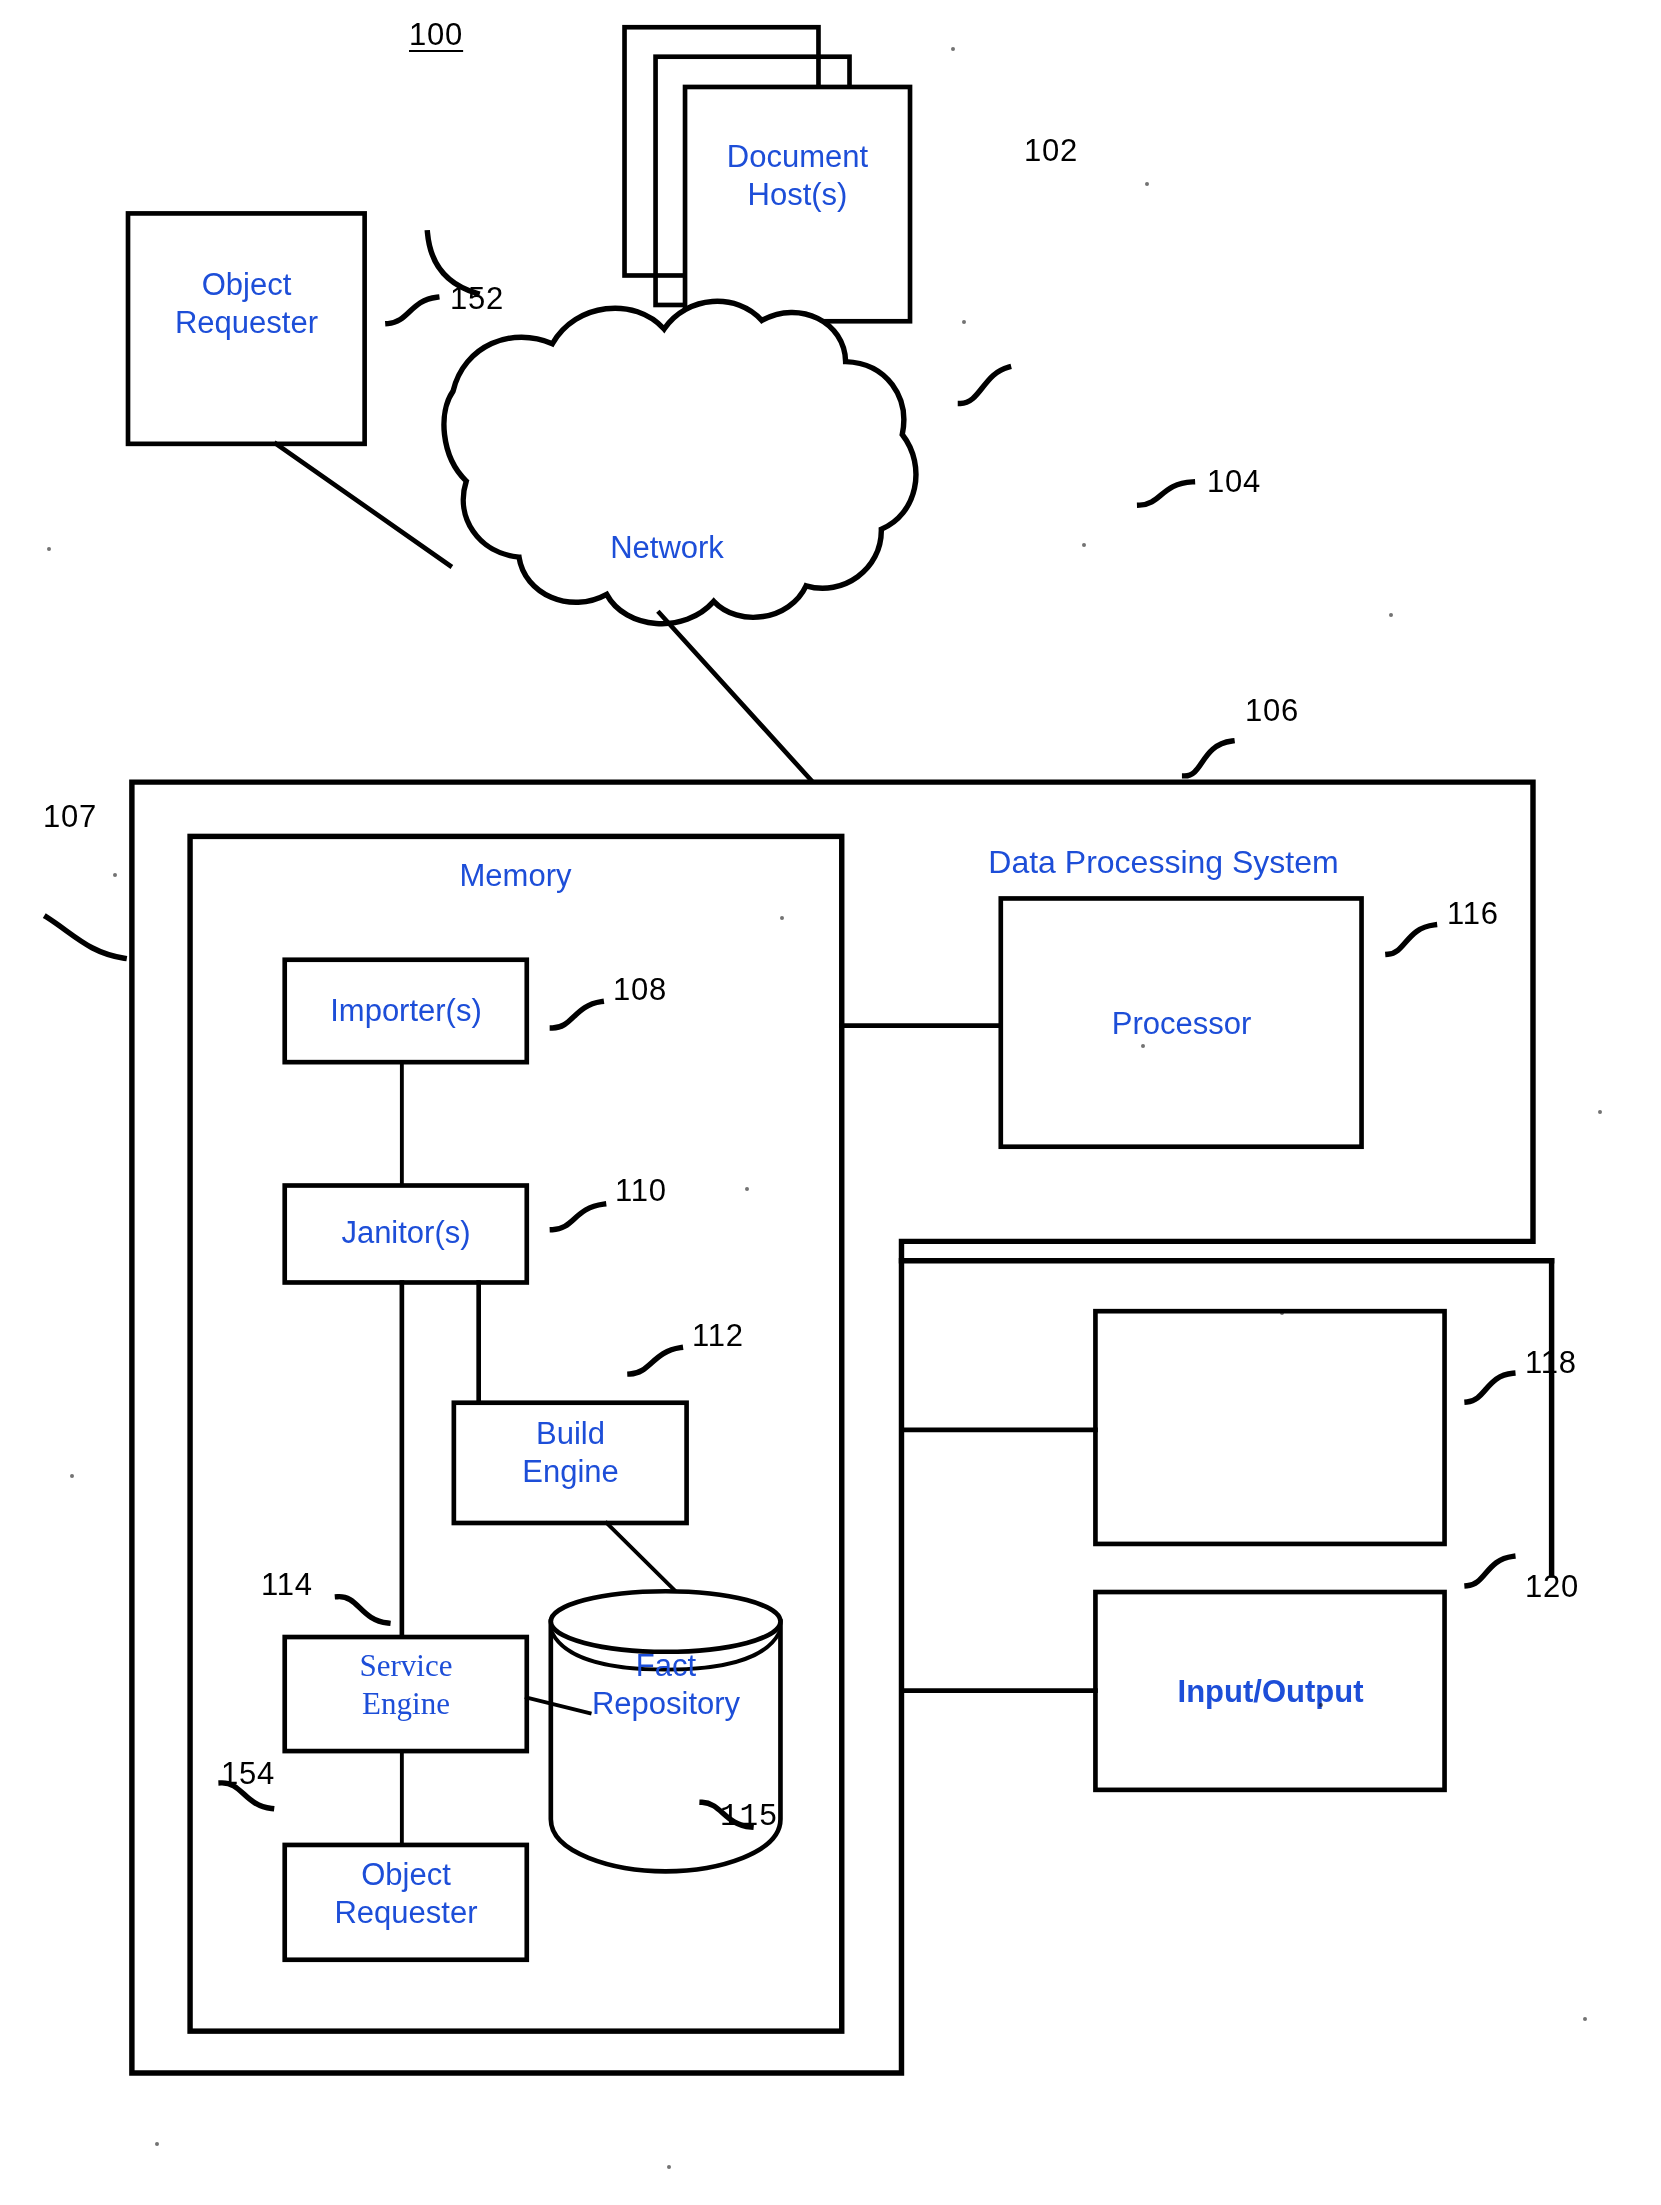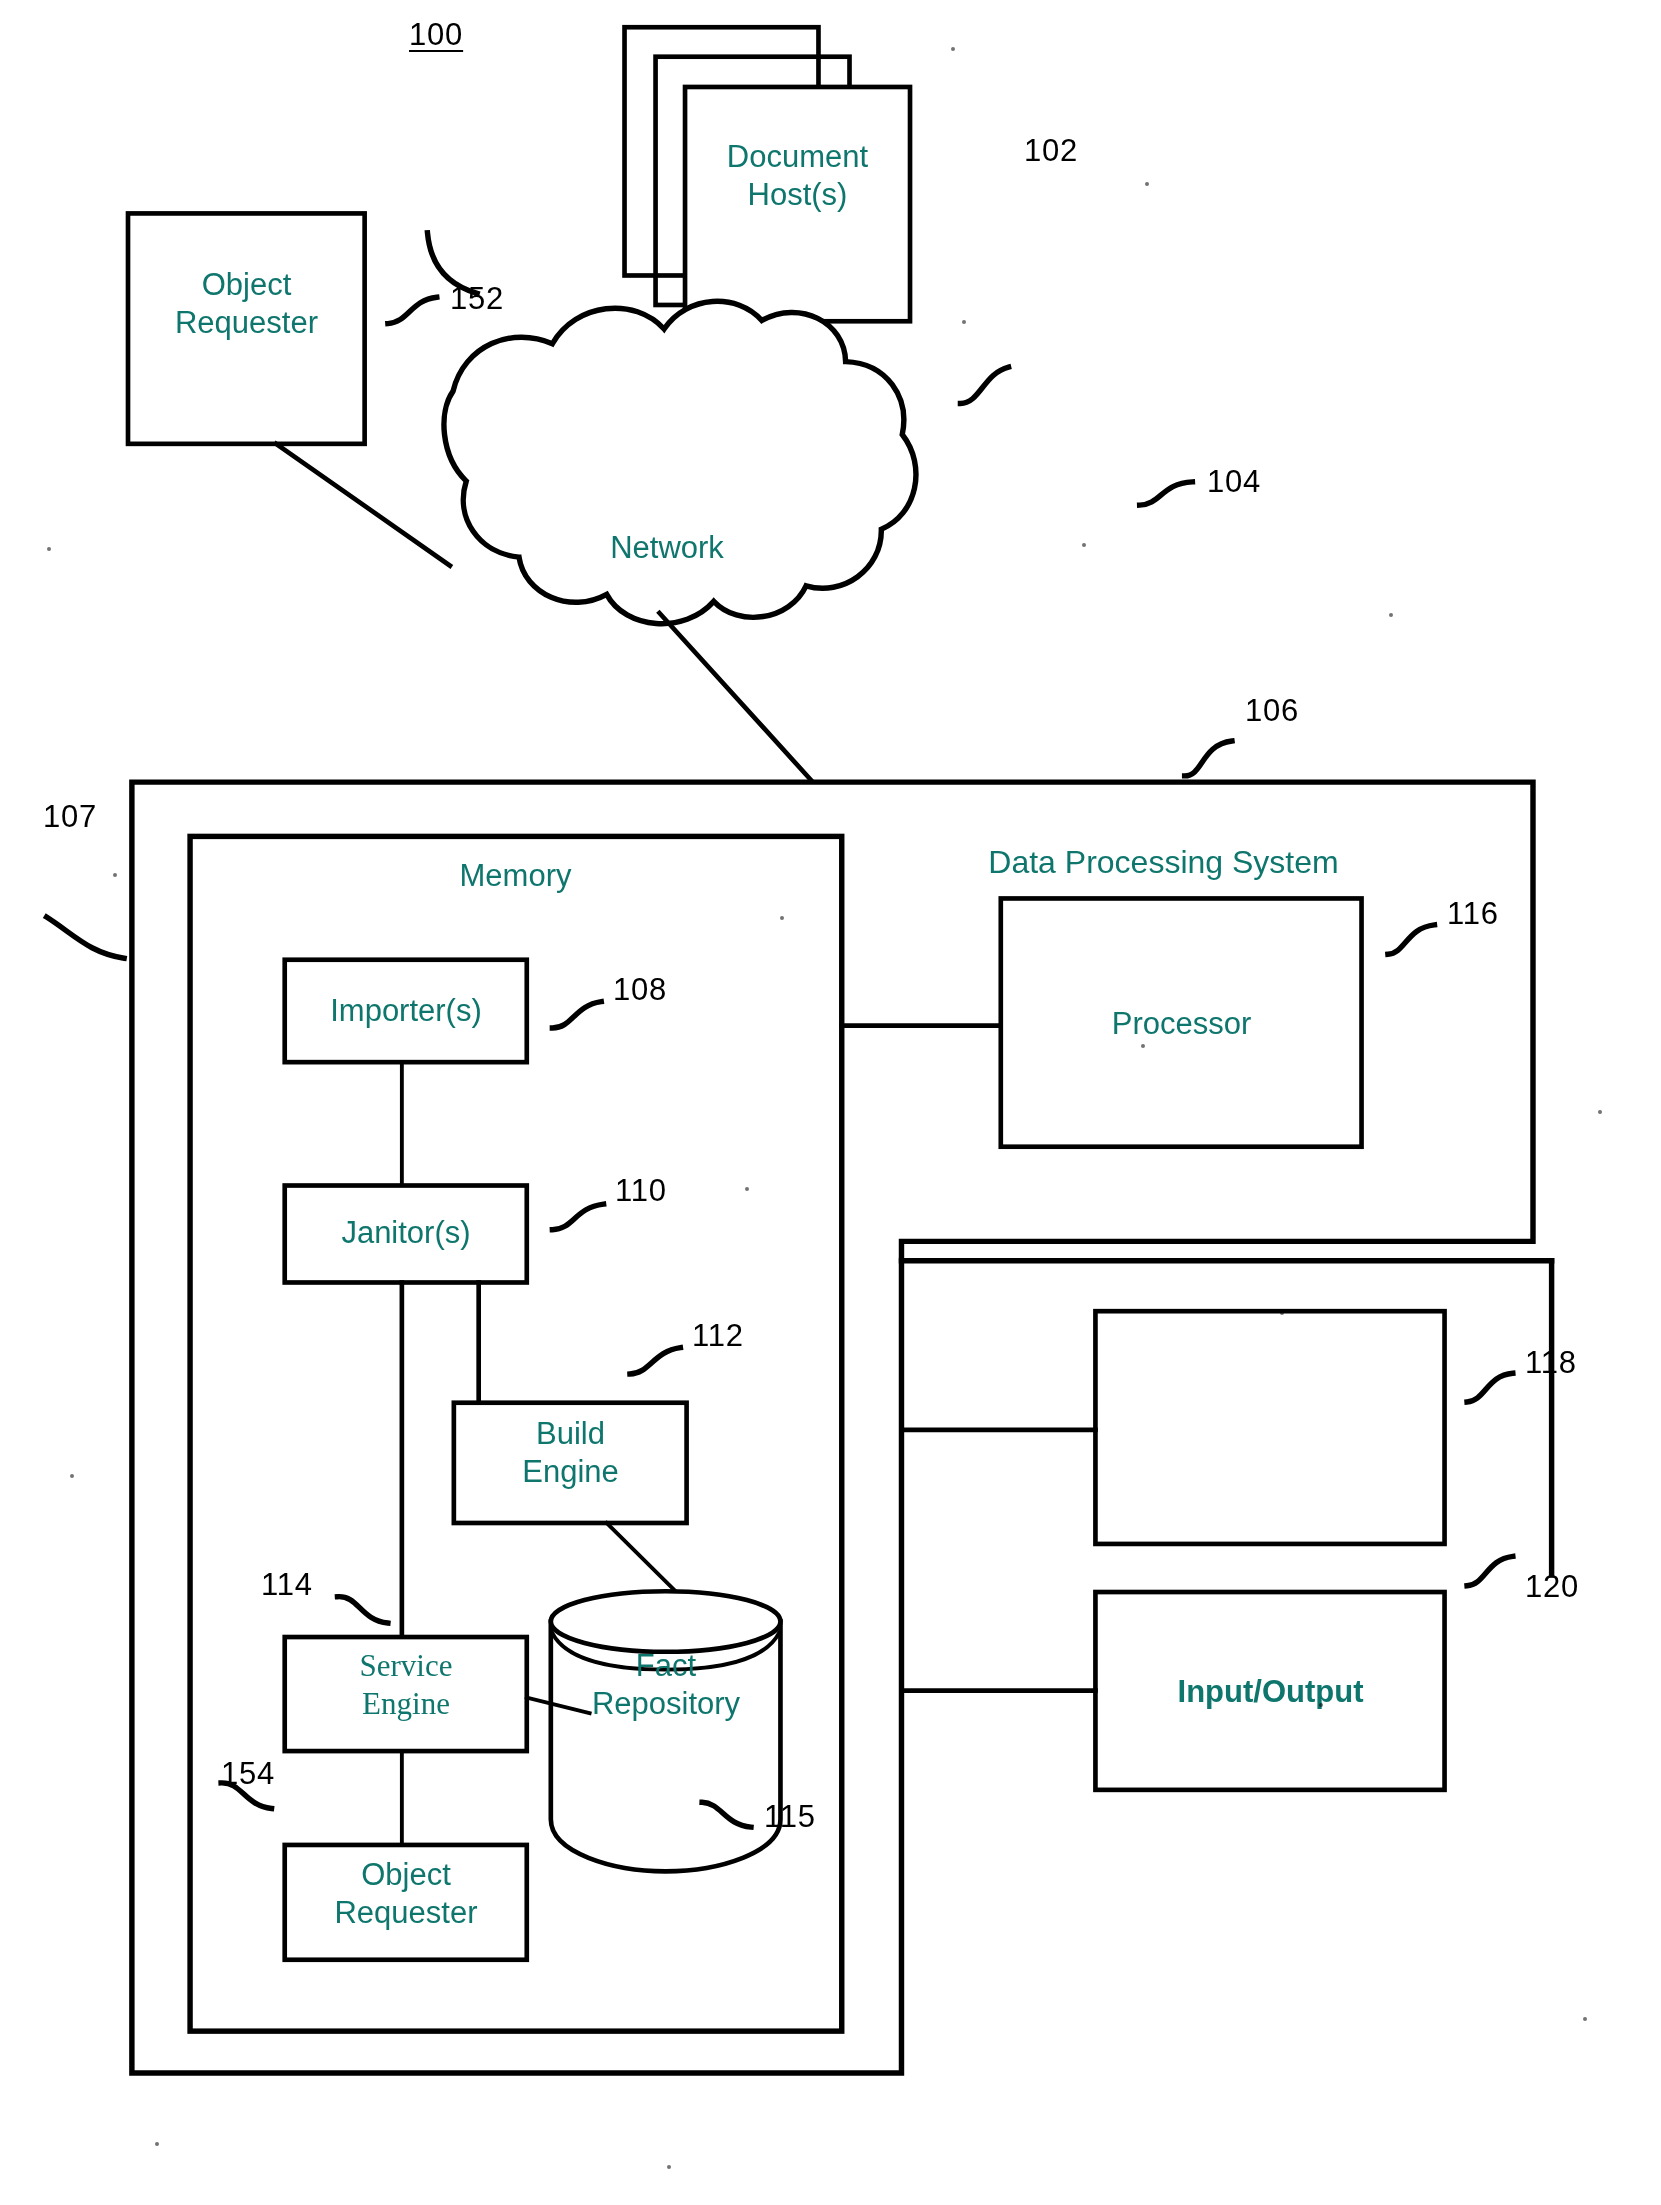--- a/index.html
+++ b/index.html
@@ -17,21 +17,21 @@
   }
   #figure svg {
     position: absolute;
     top: 0;
     left: 0;
     width: 1661px;
     height: 2205px;
   }
   .node-label {
     position: absolute;
-    color: #0f766e;
+    color: #1d4ed8;
     font-family: "Liberation Sans", sans-serif;
     text-align: center;
     line-height: 1.22;
     white-space: pre-line;
     pointer-events: none;
   }
   .ref-num {
     position: absolute;
     color: #000000;
     font-family: "Liberation Sans", sans-serif;
@@ -206,21 +206,21 @@
   <div class="ref-num" style="left:43px; top:799px;">107</div>
 
   <div class="ref-num" style="left:613px; top:972px;">108</div>
 
   <div class="ref-num" style="left:615px; top:1173px;">110</div>
 
   <div class="ref-num" style="left:692px; top:1318px;">112</div>
 
   <div class="ref-num" style="left:261px; top:1567px;">114</div>
 
-  <div class="ref-num" style="left:764px; top:1799px;">115</div>
+  <div class="ref-num" style="left:720px; top:1799px;font-family:Liberation Mono, monospace;">115</div>
 
   <div class="ref-num" style="left:1447px; top:896px;">116</div>
 
   <div class="ref-num" style="left:1525px; top:1345px;">118</div>
 
   <div class="ref-num" style="left:1525px; top:1529px;margin-top:40px;">120</div>
 
   <div class="ref-num" style="left:450px; top:281px;">152</div>
 
   <div class="ref-num" style="left:221px; top:1756px;">154</div>

